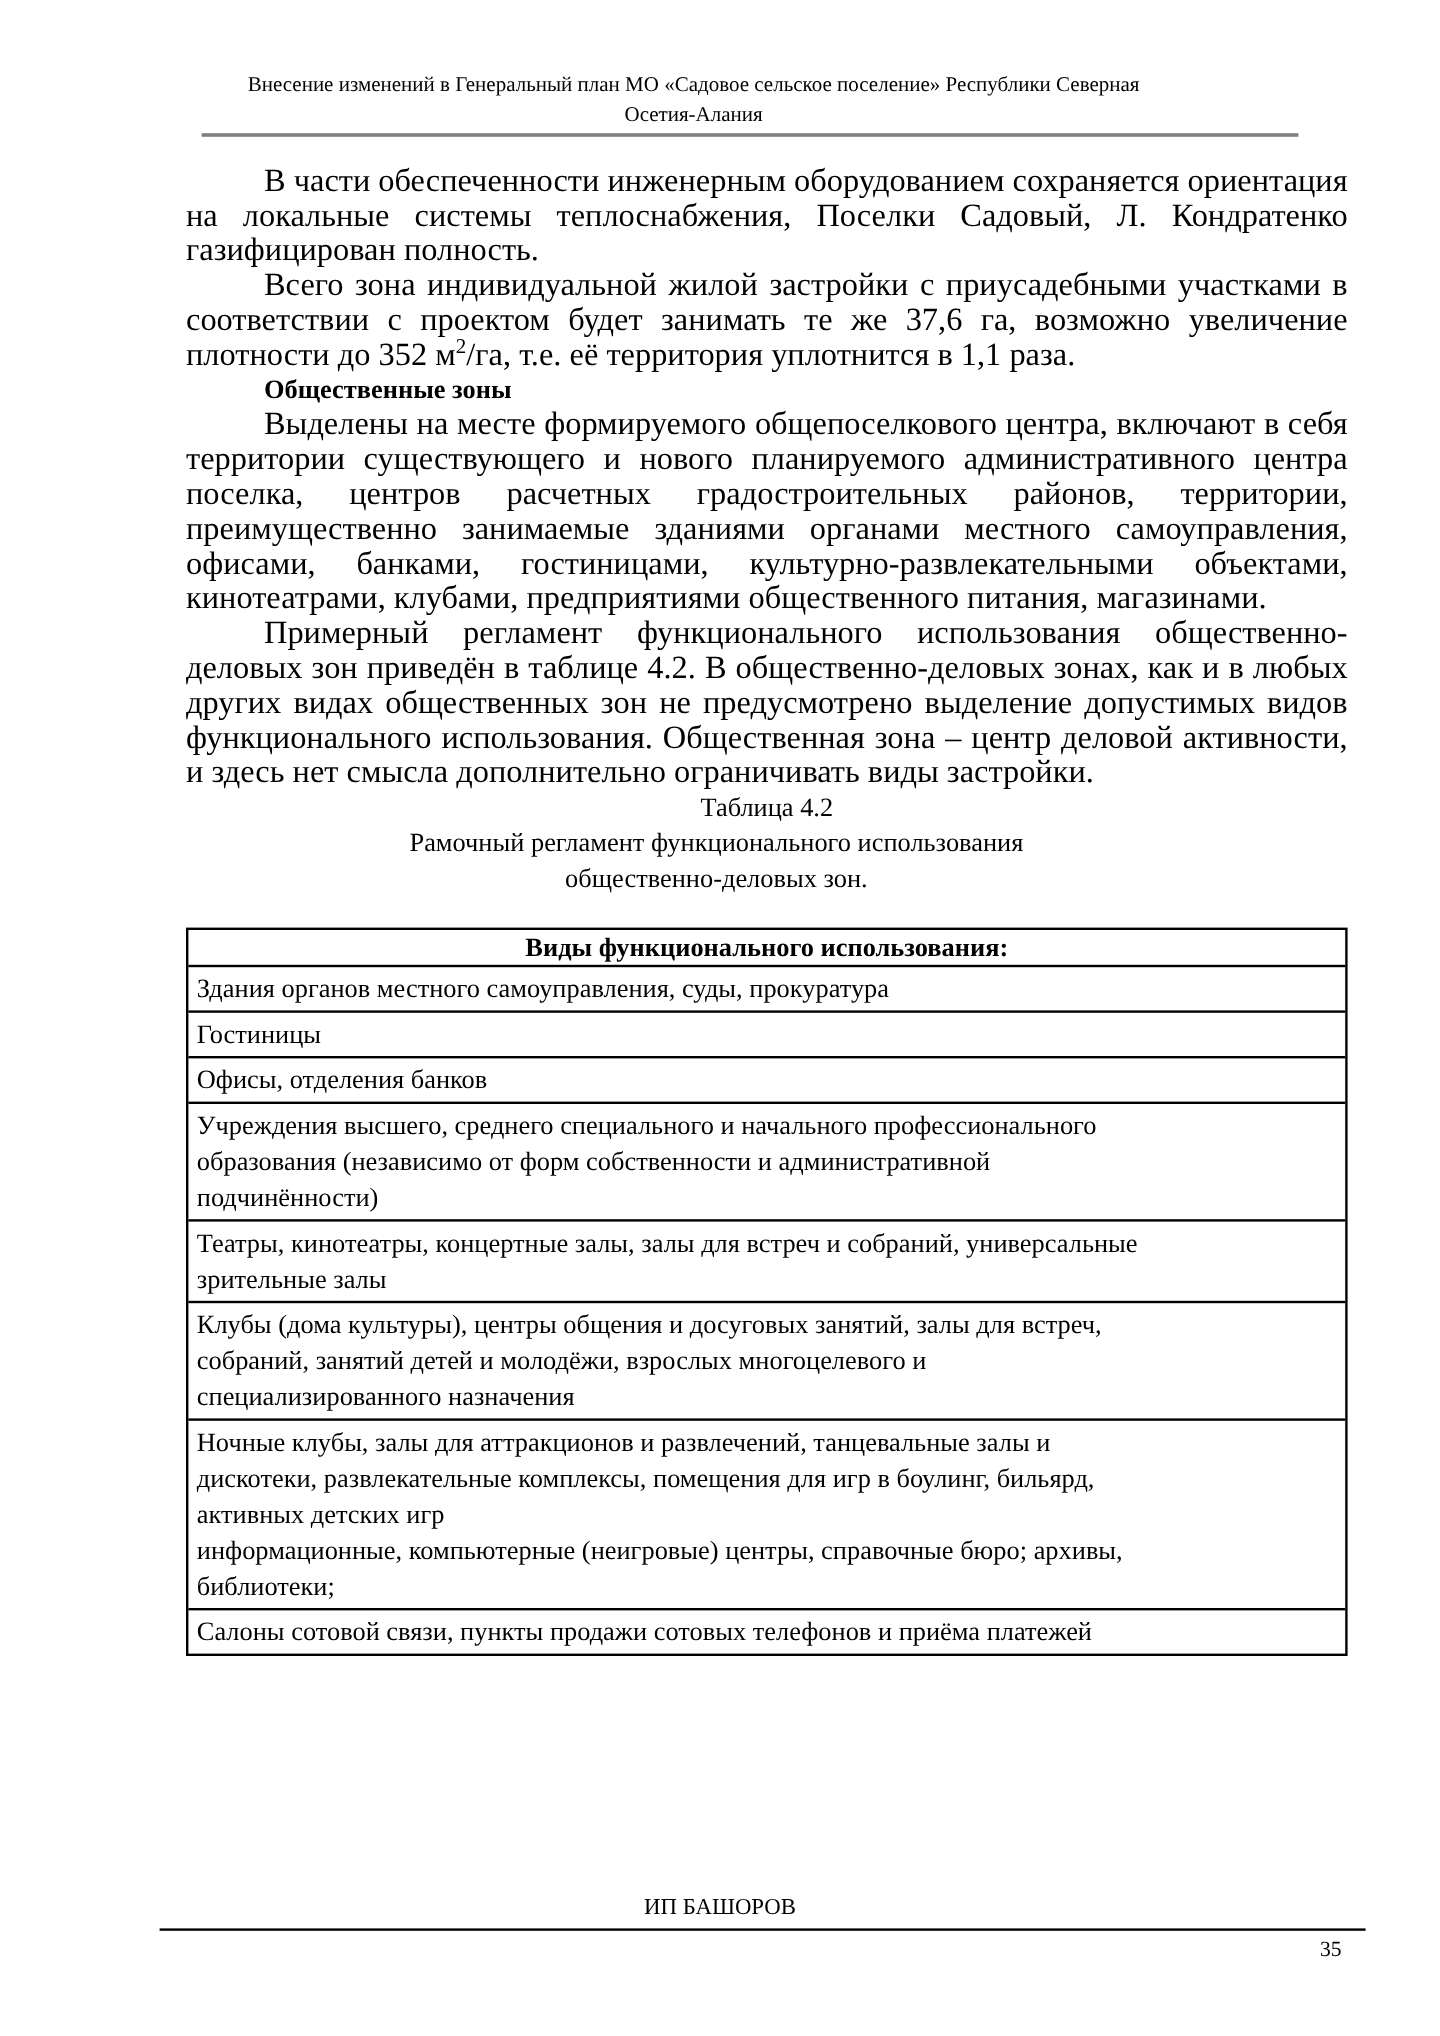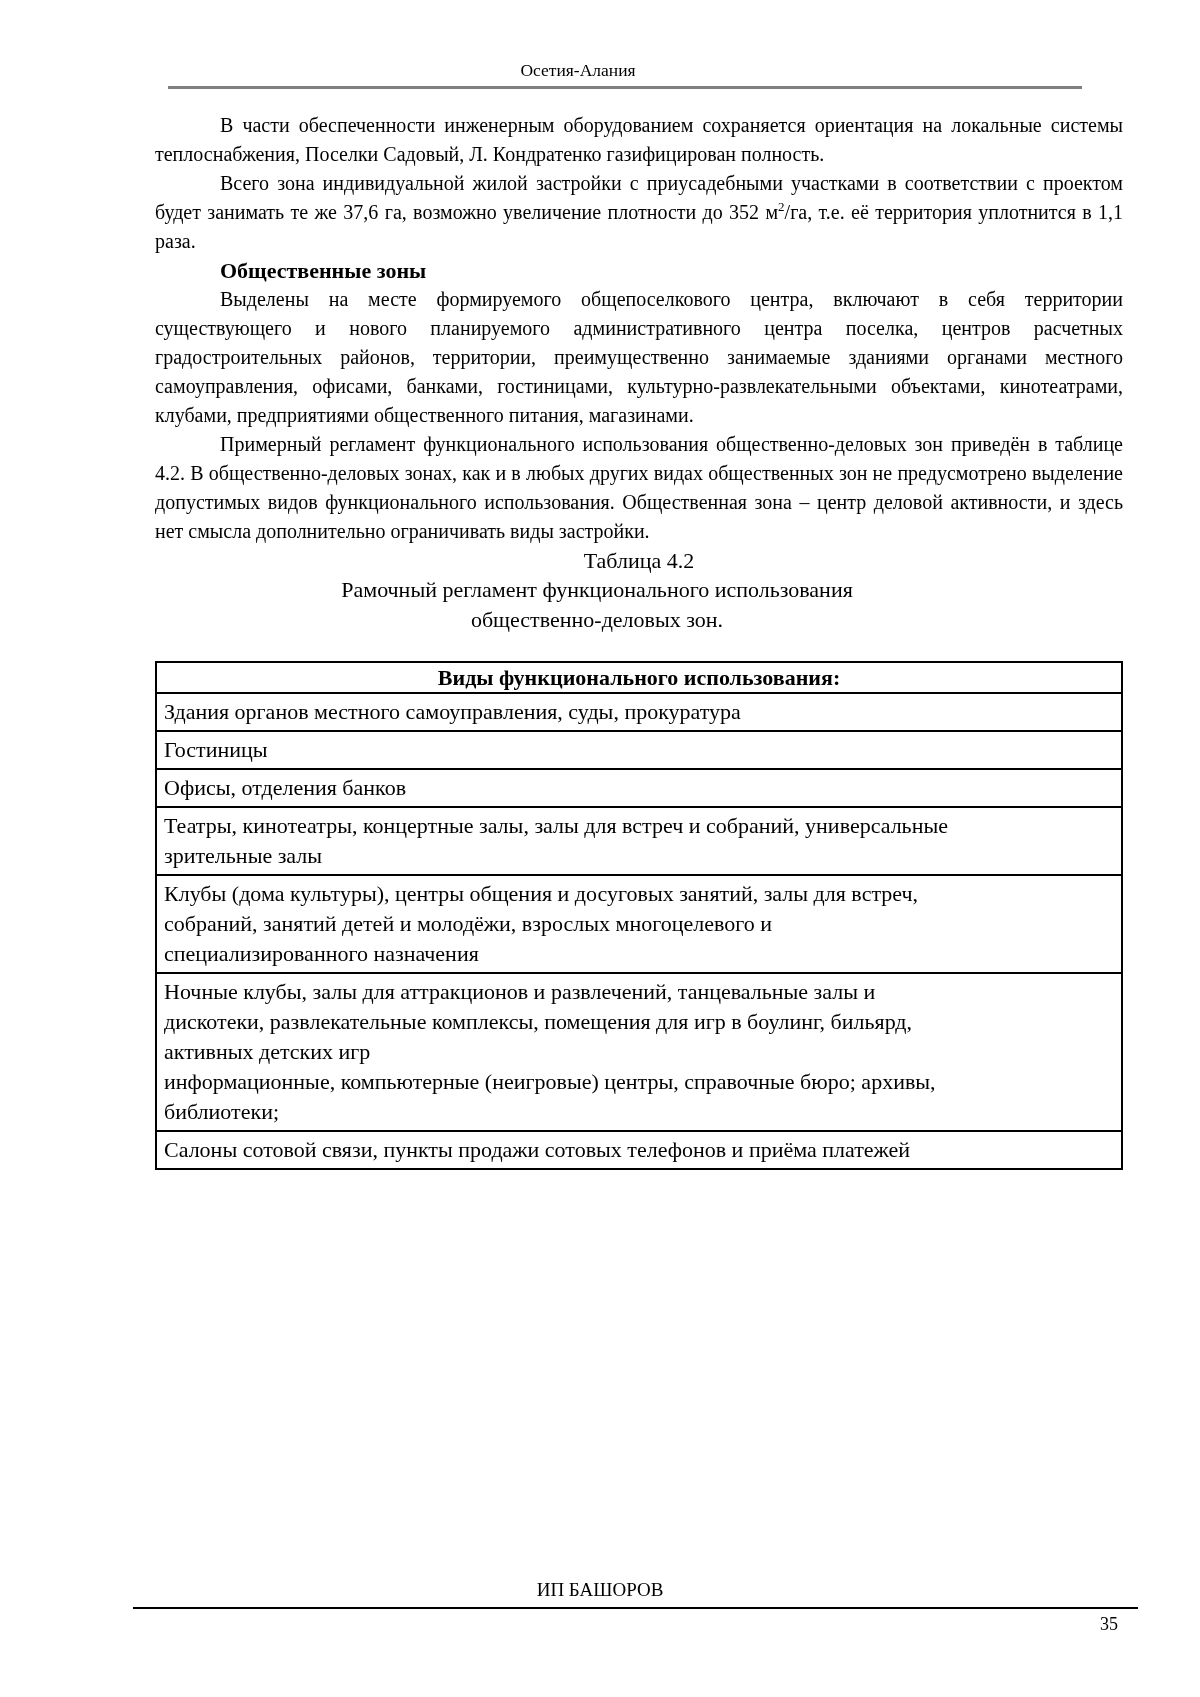--- a/index.html
+++ b/index.html
@@ -17,21 +17,21 @@
   
   .h1-block{width:846px;font-size:17.5px;line-height:25px;text-align:center;}
   .h1-line{white-space:nowrap;}
   .header-rule{width:914px;height:3px;background:#7f7f7f;margin-left:13px;margin-top:3px;}
   .h2-block{width:884px;font-size:17.5px;line-height:25px;text-align:center;margin-top:4px;}
   .h2-line{white-space:nowrap;}
 
   
   main{display:block;margin-top:22px;}
   .body-p{
-    margin:0;font-size:20px;line-height:29px;
+    margin:0;font-size:27px;line-height:29px;
     text-align:justify;text-indent:65px;font-family:Liberation Serif, serif;
   }
   .section-heading{
     margin:0;font-size:22px;line-height:29px;
     font-weight:bold;text-indent:65px;
   }
   .table-label{margin:0;font-size:22px;line-height:29px;text-align:center;}
   .caption-block{width:884px;font-size:22px;line-height:30px;text-align:center;}
 
   
@@ -59,20 +59,21 @@
   .pagenum{margin-left:133px;width:985px;text-align:right;font-size:18px;line-height:22px;padding-top:4px;font-family:Liberation Serif, serif;}
 </style>
 </head>
 <body>
 
 <div class="page">
   <div class="content">
 
     <header>
       <div class="h1-block">
+        <div class="h1-line">Внесение изменений в Генеральный план МО «Садовое сельское поселение» Республики Северная</div>
         <div class="h1-line">Осетия-Алания</div>
       </div>
       <div class="header-rule"></div>
     </header>
 
     <main>
       <p class="body-p">В части обеспеченности инженерным оборудованием сохраняется ориентация на локальные системы теплоснабжения, Поселки Садовый, Л. Кондратенко газифицирован полность.</p>
 
       <p class="body-p"><span>Всего зона индивидуальной жилой застройки с приусадебными участками в соответствии с проектом будет занимать те же 37,6  га, возможно увеличение плотности до 352 м</span><sup class="sq">2</sup><span>/га, т.е. её территория уплотнится в 1,1 раза.</span></p>
 
@@ -97,20 +98,25 @@
         </div>
 
         <div class="reg-row">
           <div class="cell-line">Гостиницы</div>
         </div>
 
         <div class="reg-row">
           <div class="cell-line">Офисы, отделения банков</div>
         </div>
 
+        <div class="reg-row">
+          <div class="cell-line">Учреждения высшего, среднего специального и начального профессионального</div>
+          <div class="cell-line">образования (независимо от форм собственности и административной</div>
+          <div class="cell-line">подчинённости)</div>
+        </div>
 
 
         <div class="reg-row">
           <div class="cell-line">Театры, кинотеатры, концертные залы, залы для встреч и собраний, универсальные</div>
           <div class="cell-line">зрительные залы</div>
         </div>
 
         <div class="reg-row">
           <div class="cell-line">Клубы (дома культуры), центры общения и досуговых занятий, залы для встреч,</div>
           <div class="cell-line">собраний, занятий детей и молодёжи, взрослых многоцелевого и</div>

